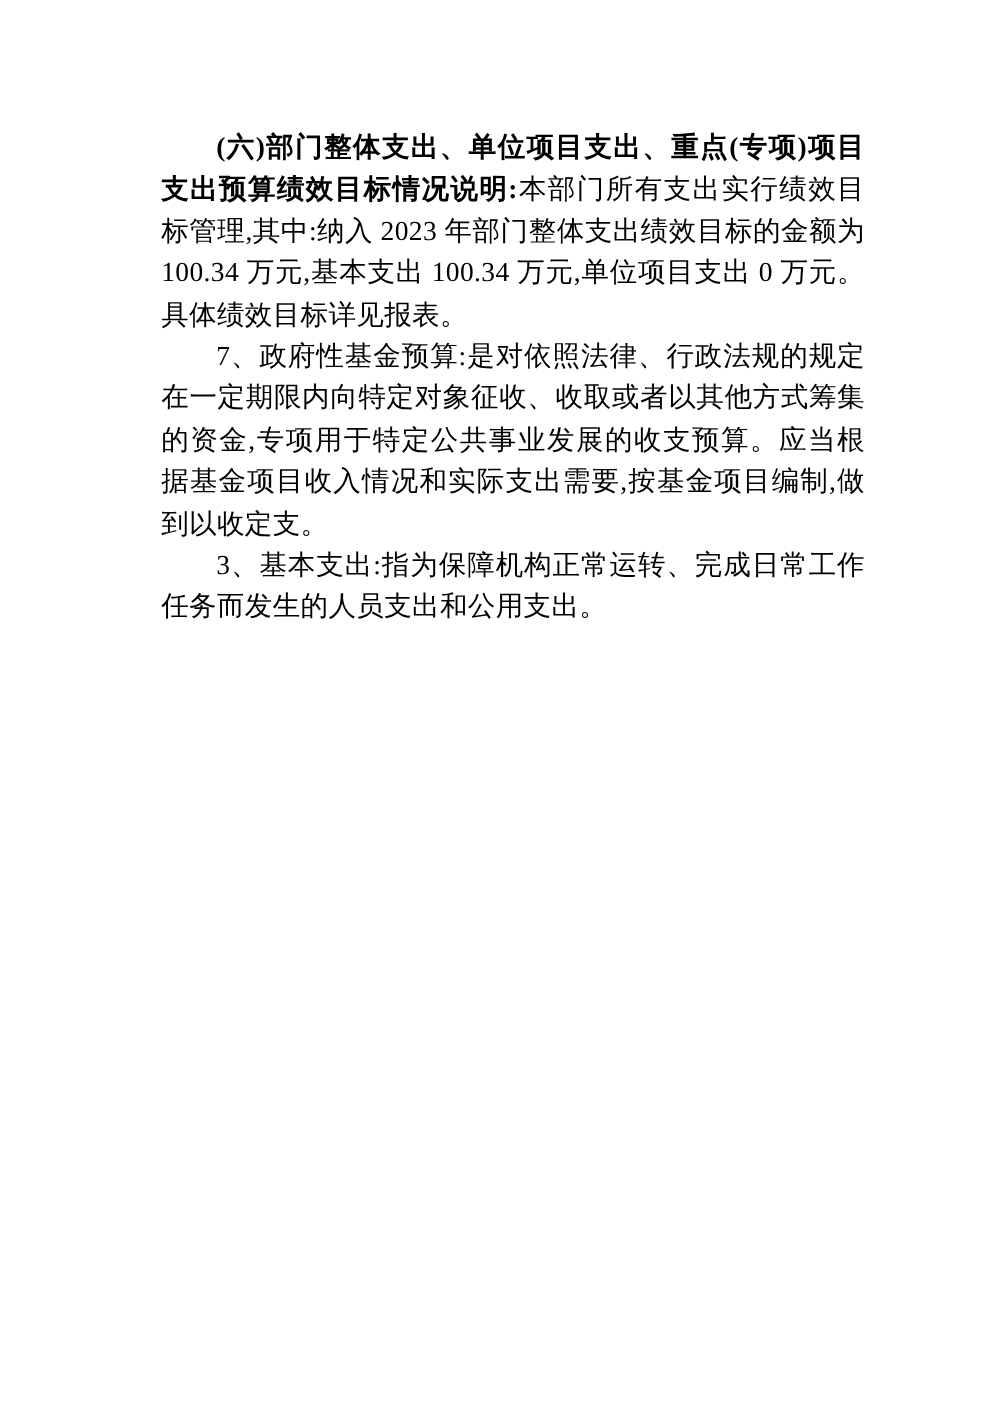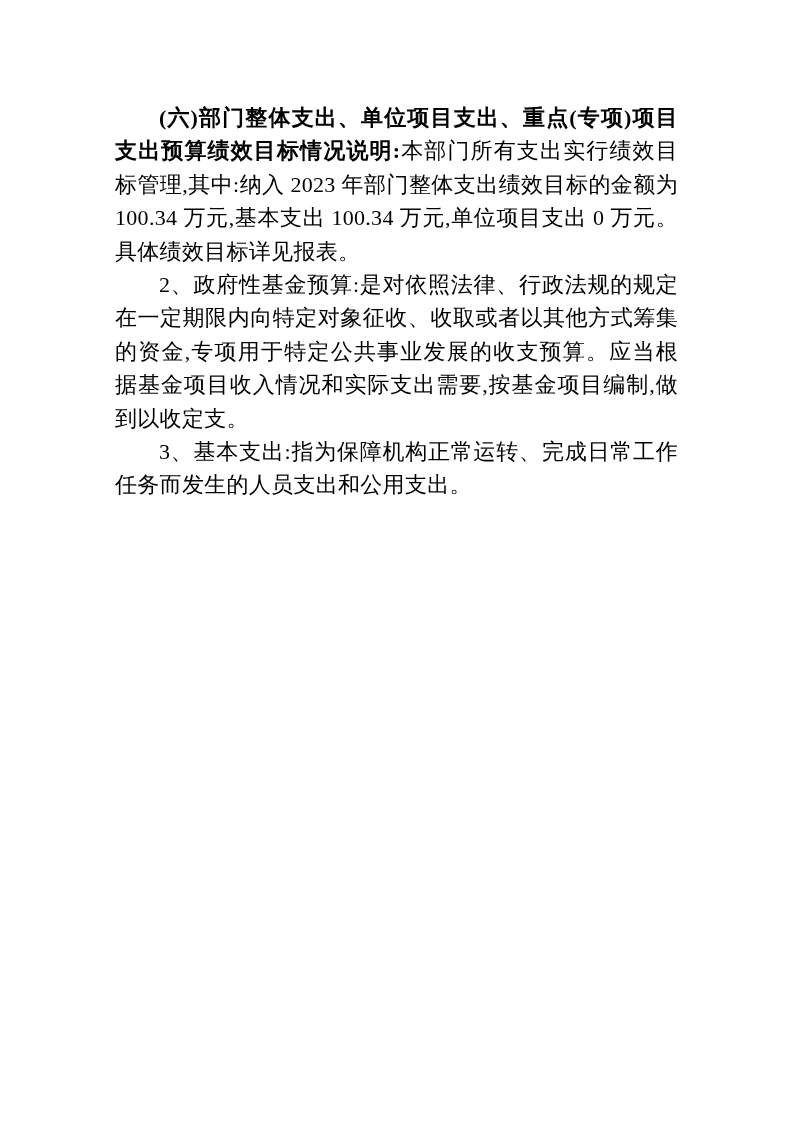--- a/index.html
+++ b/index.html
@@ -10,21 +10,21 @@
   .page {
     position: relative;
     width: 793px;
     height: 1122px;
     background: #ffffff;
     overflow: hidden;
     font-family: "Liberation Serif", "DejaVu Serif", serif;
   }
   .content {
     position: absolute;
-    left: 115px;
+    left: 129px;
     top: 101px;
     width: 563px;
     color: #000000;
     font-size: 22px;
     line-height: 33.4px;
     text-align: justify;
     text-justify: inter-ideograph;
     letter-spacing: 0.3px;
   }
   .content p {
@@ -35,16 +35,16 @@
   .run { font-weight: normal; }
   .run.bold { font-weight: bold; }
   p.heading .run { font-weight: bold; }
 </style>
 </head>
 <body>
 
 <div class="page">
   <div class="content">
       <p class="body"><span class="run bold">(六)部门整体支出、单位项目支出、重点(专项)项目支出预算绩效目标情况说明:</span><span class="run">本部门所有支出实行绩效目标管理,其中:纳入 2023 年部门整体支出绩效目标的金额为 100.34 万元,基本支出 100.34 万元,单位项目支出 0 万元。具体绩效目标详见报表。</span></p>
-      <p class="body"><span class="run">2、政府性基金预算:是对依照法律、行政法规的规定在一定期限内向特定对象征收、收取或者以其他方式筹集的资金,专项用于特定公共事业发展的收支预算。应当根据基金项目收入情况和实际支出需要,按基金项目编制,做到以收定支。</span></p>
+      <p class="body"><span class="run">7、政府性基金预算:是对依照法律、行政法规的规定在一定期限内向特定对象征收、收取或者以其他方式筹集的资金,专项用于特定公共事业发展的收支预算。应当根据基金项目收入情况和实际支出需要,按基金项目编制,做到以收定支。</span></p>
       <p class="body"><span class="run">3、基本支出:指为保障机构正常运转、完成日常工作任务而发生的人员支出和公用支出。</span></p>
     </div>
 </div>
 
 </body></html>

